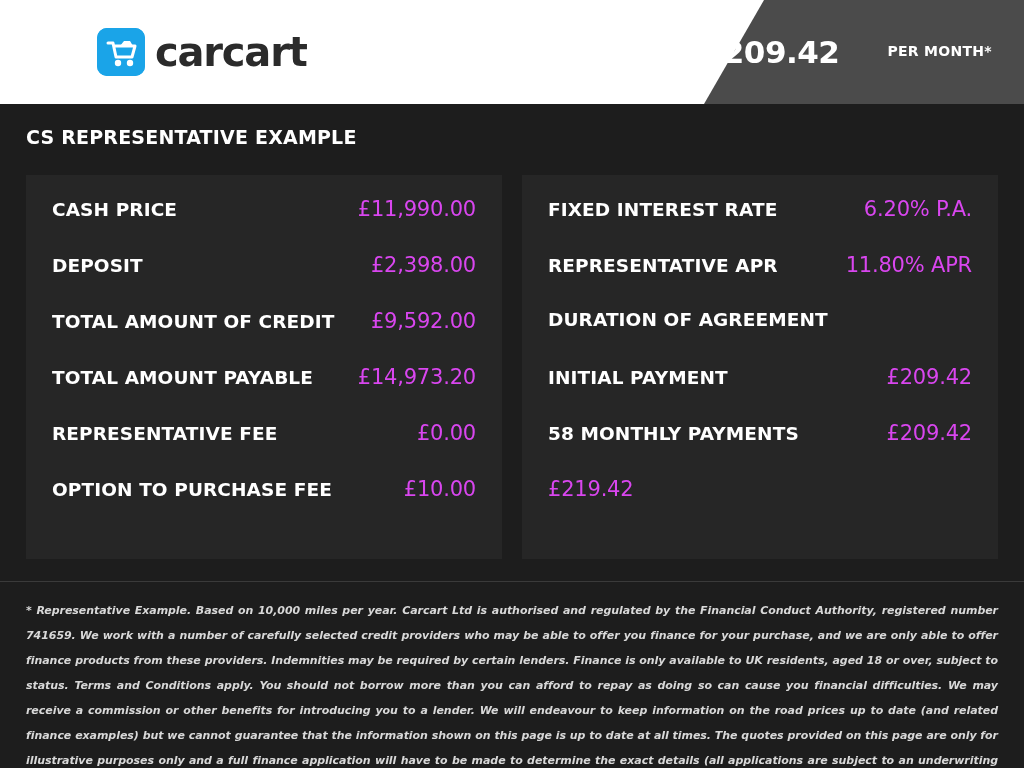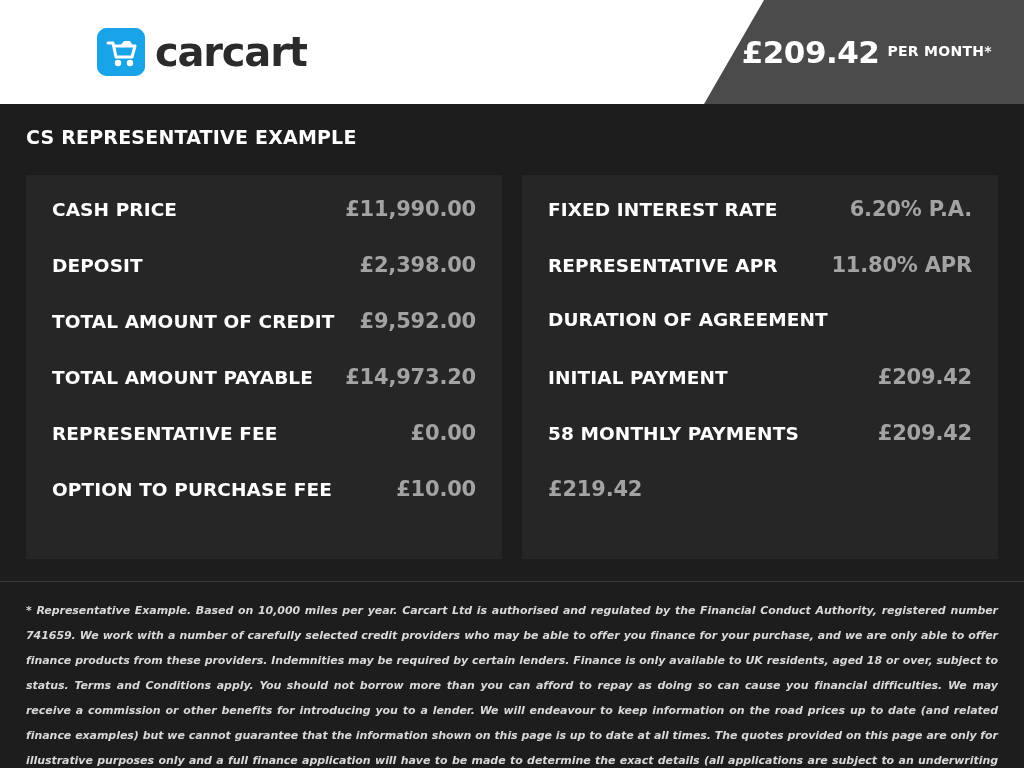--- a/index.html
+++ b/index.html
@@ -78,20 +78,21 @@
     font-family: "DejaVu Sans", sans-serif;
     letter-spacing: -0.5px;
   }
   .price-per {
     font-size: 14px;
     font-weight: bold;
     color: #ffffff;
     letter-spacing: 0.3px;
     font-family: "DejaVu Sans", sans-serif;
     padding-bottom: 2px;
+    margin-left: 40px;
   }
 
   
   .body-area {
     position: relative;
     width: 1024px;
     padding: 0;
     background: #1d1d1d;
   }
   .section-title {
@@ -121,23 +122,23 @@
   }
   .row-label {
     color: #ffffff;
     font-size: 18.5px;
     font-weight: bold;
     letter-spacing: 0.1px;
     font-family: "DejaVu Sans", sans-serif;
     white-space: nowrap;
   }
   .row-value {
-    color: #a3a3a3;
+    color: #d946ef;
     font-size: 21px;
-    font-weight: bold;
+    font-weight: normal;
     letter-spacing: -0.2px;
     font-family: "DejaVu Sans", sans-serif;
     white-space: nowrap;
   }
 
   
   .footer-sep {
     margin-top: 22px;
     width: 1024px;
     height: 1px;

